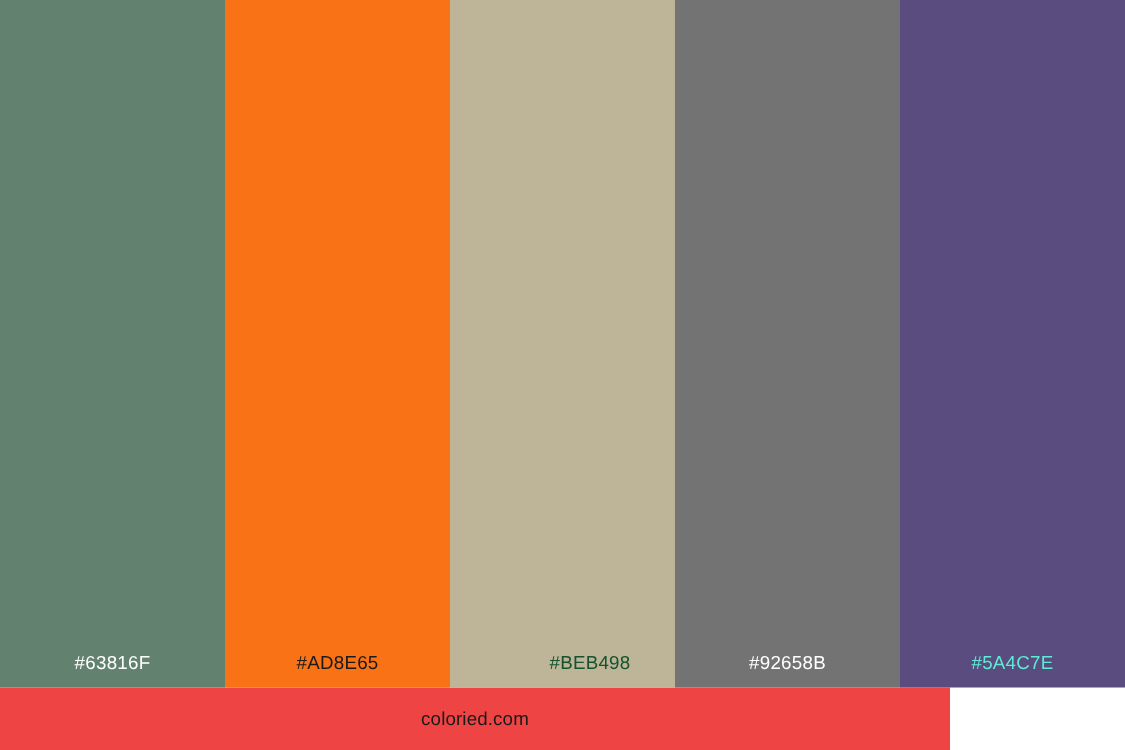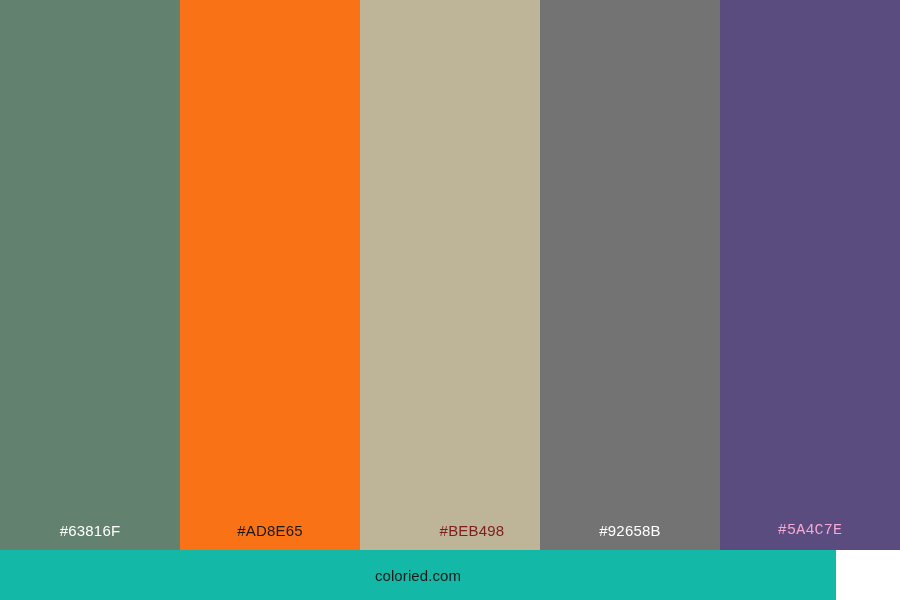--- a/index.html
+++ b/index.html
@@ -37,23 +37,23 @@
     width: 100%;
     text-align: center;
     font-family: "Liberation Sans", sans-serif;
     font-size: 15px;
     line-height: 1;
     letter-spacing: 0.2px;
     padding-bottom: 12px;
     -webkit-font-smoothing: antialiased;
   }
   #footer-bar {
-    width: 836px;
+    width: 760px;
     height: 50px;
-    background: #14b8a6;
+    background: #ef4444;
     display: flex;
     align-items: center;
     justify-content: center;
   }
   #site-credit {
     font-family: "Liberation Sans", sans-serif;
     font-size: 15px;
     color: #1a1a1a;
     line-height: 1;
     letter-spacing: 0.1px;
@@ -68,29 +68,29 @@
 
     <div class="swatch" style="background-color: rgb(99, 129, 111);">
       <span class="swatch-label" style="color: rgb(255, 255, 255);">#63816F</span>
     </div>
 
     <div class="swatch" style="background-color: #f97316;">
       <span class="swatch-label" style="color: rgb(26, 26, 26);">#AD8E65</span>
     </div>
 
     <div class="swatch" style="background-color: rgb(190, 180, 152);">
-      <span class="swatch-label" style="color: #7f1d1d; padding-left: 44px;">#BEB498</span>
+      <span class="swatch-label" style="color: #14532d; padding-left: 44px;">#BEB498</span>
     </div>
 
     <div class="swatch" style="background-color: #737373;">
       <span class="swatch-label" style="color: rgb(255, 255, 255);">#92658B</span>
     </div>
 
     <div class="swatch" style="background-color: rgb(90, 76, 126);">
-      <span class="swatch-label" style="color: #f9a8d4; font-family: Liberation Mono, monospace;">#5A4C7E</span>
+      <span class="swatch-label" style="color: #5eead4;">#5A4C7E</span>
     </div>
 
   </div>
 
   <div id="footer-bar">
     <span id="site-credit">coloried.com</span>
   </div>
 
 </div>
 

